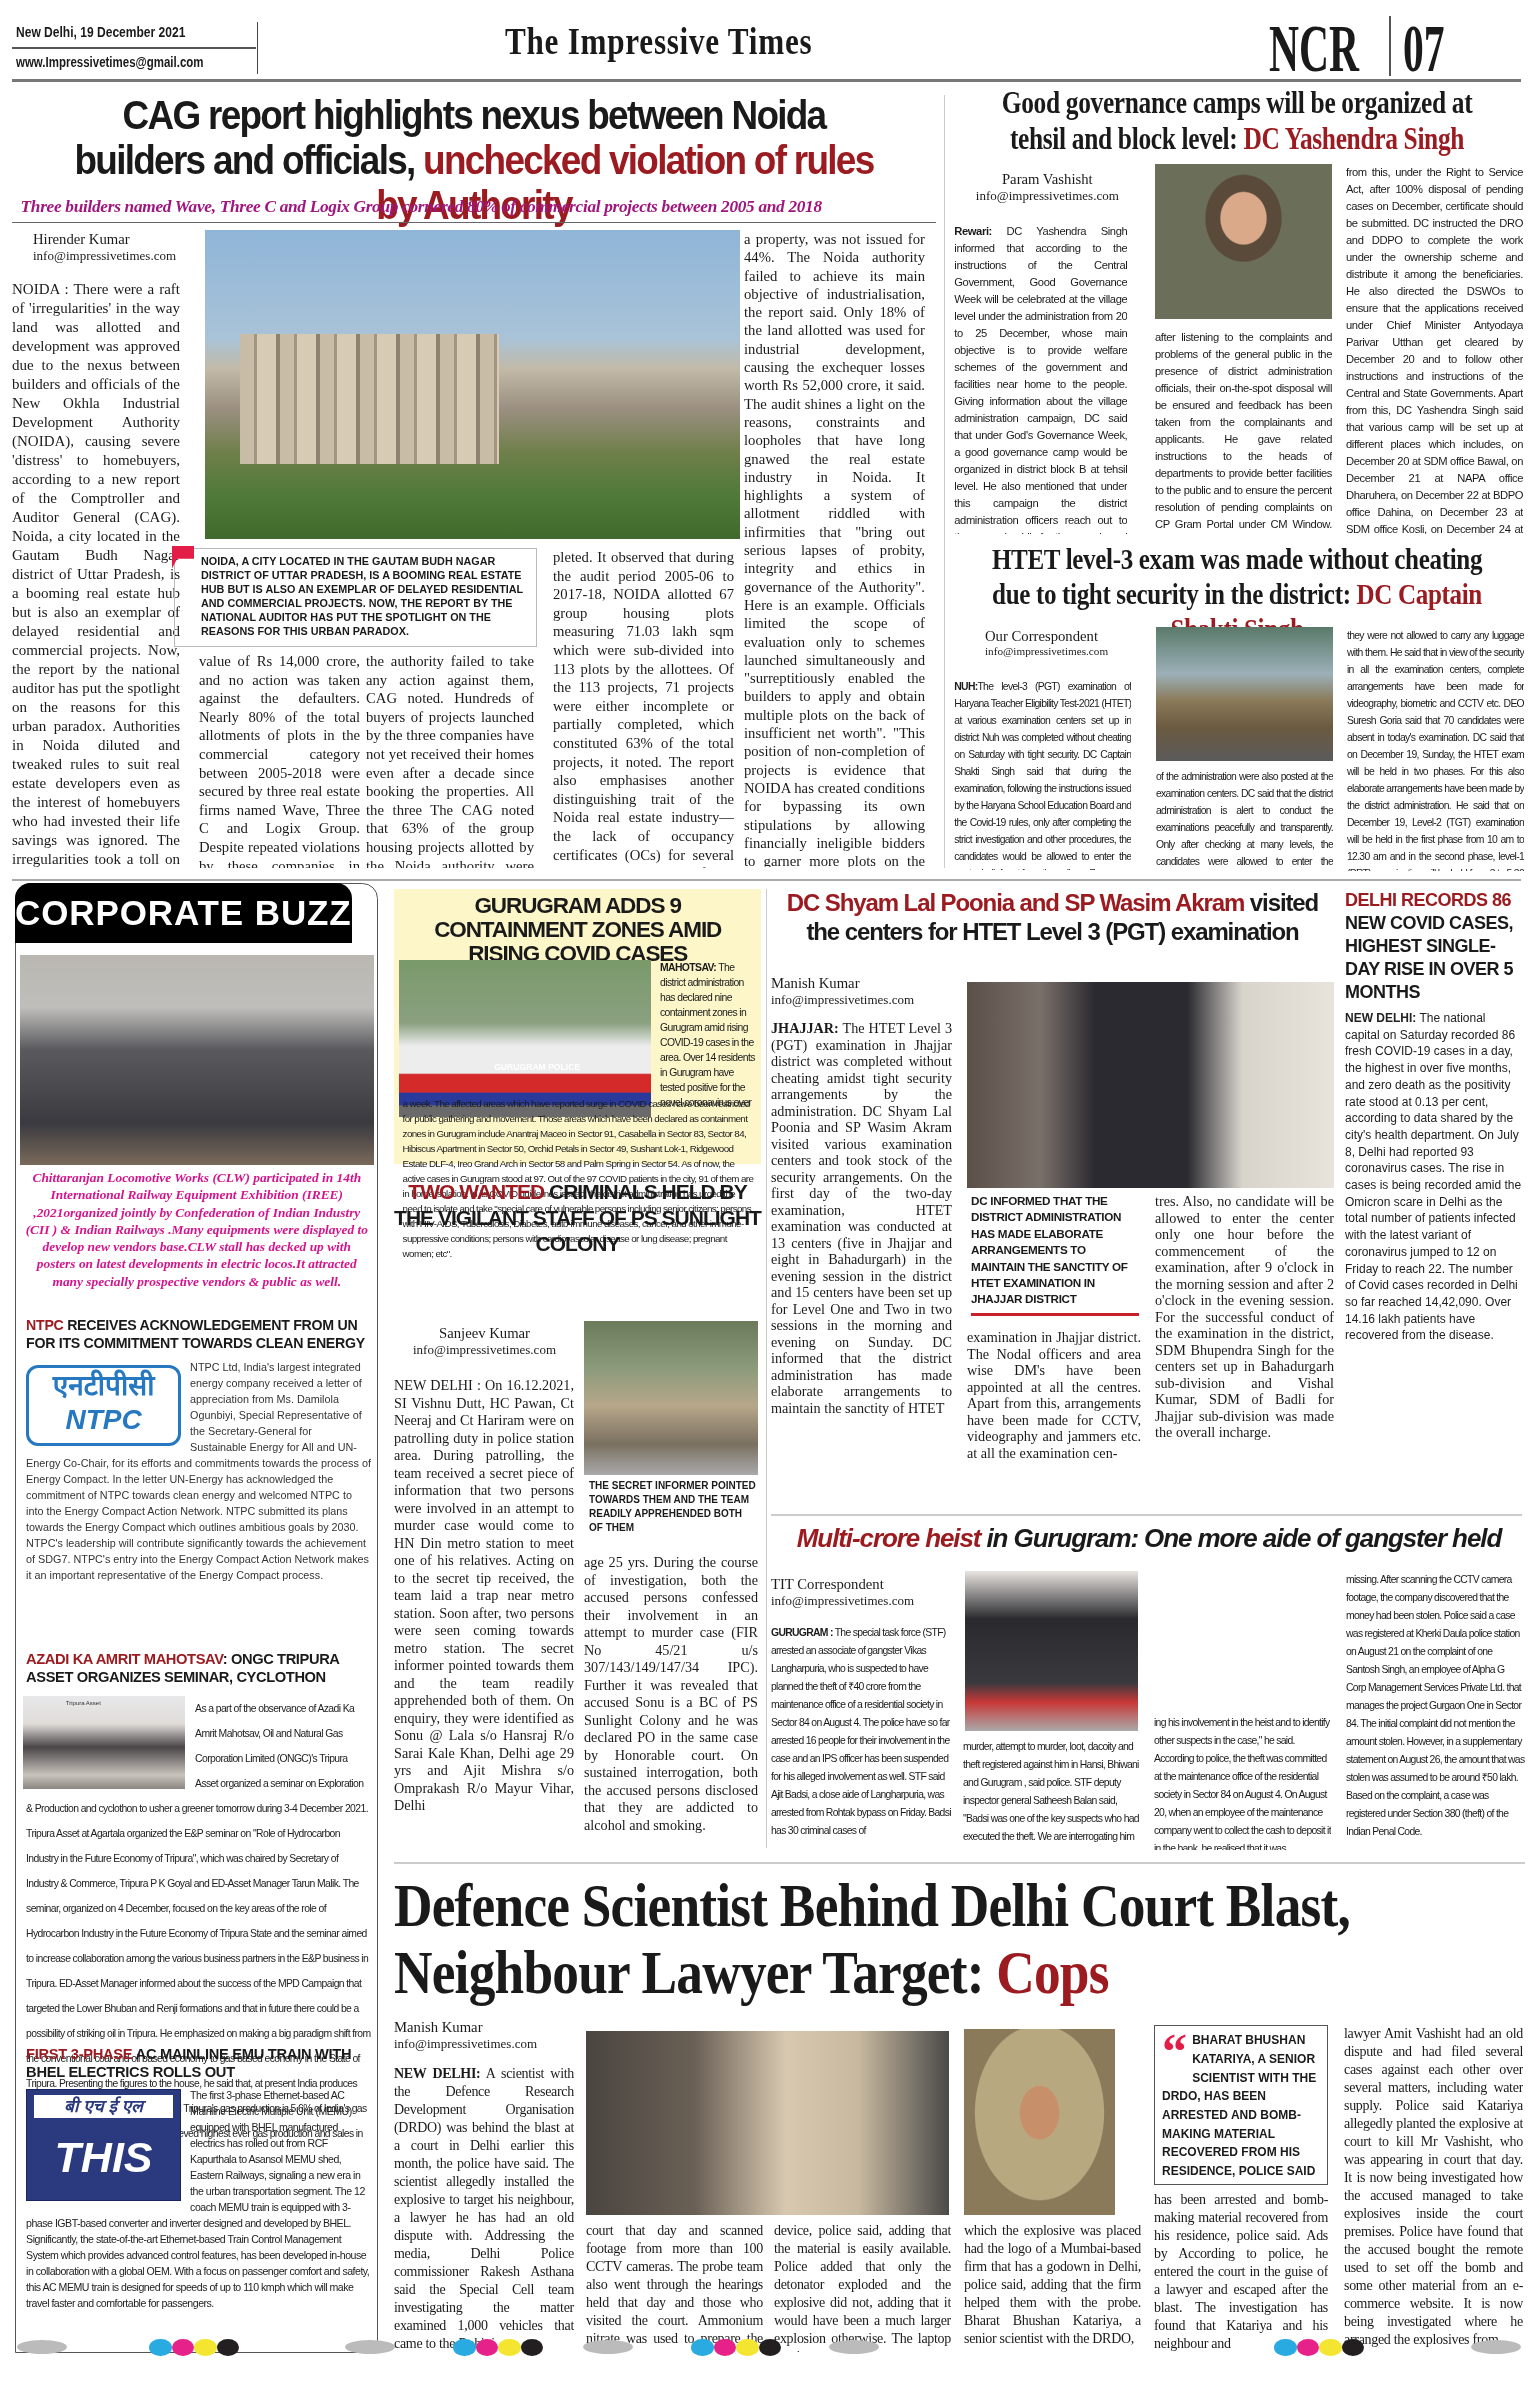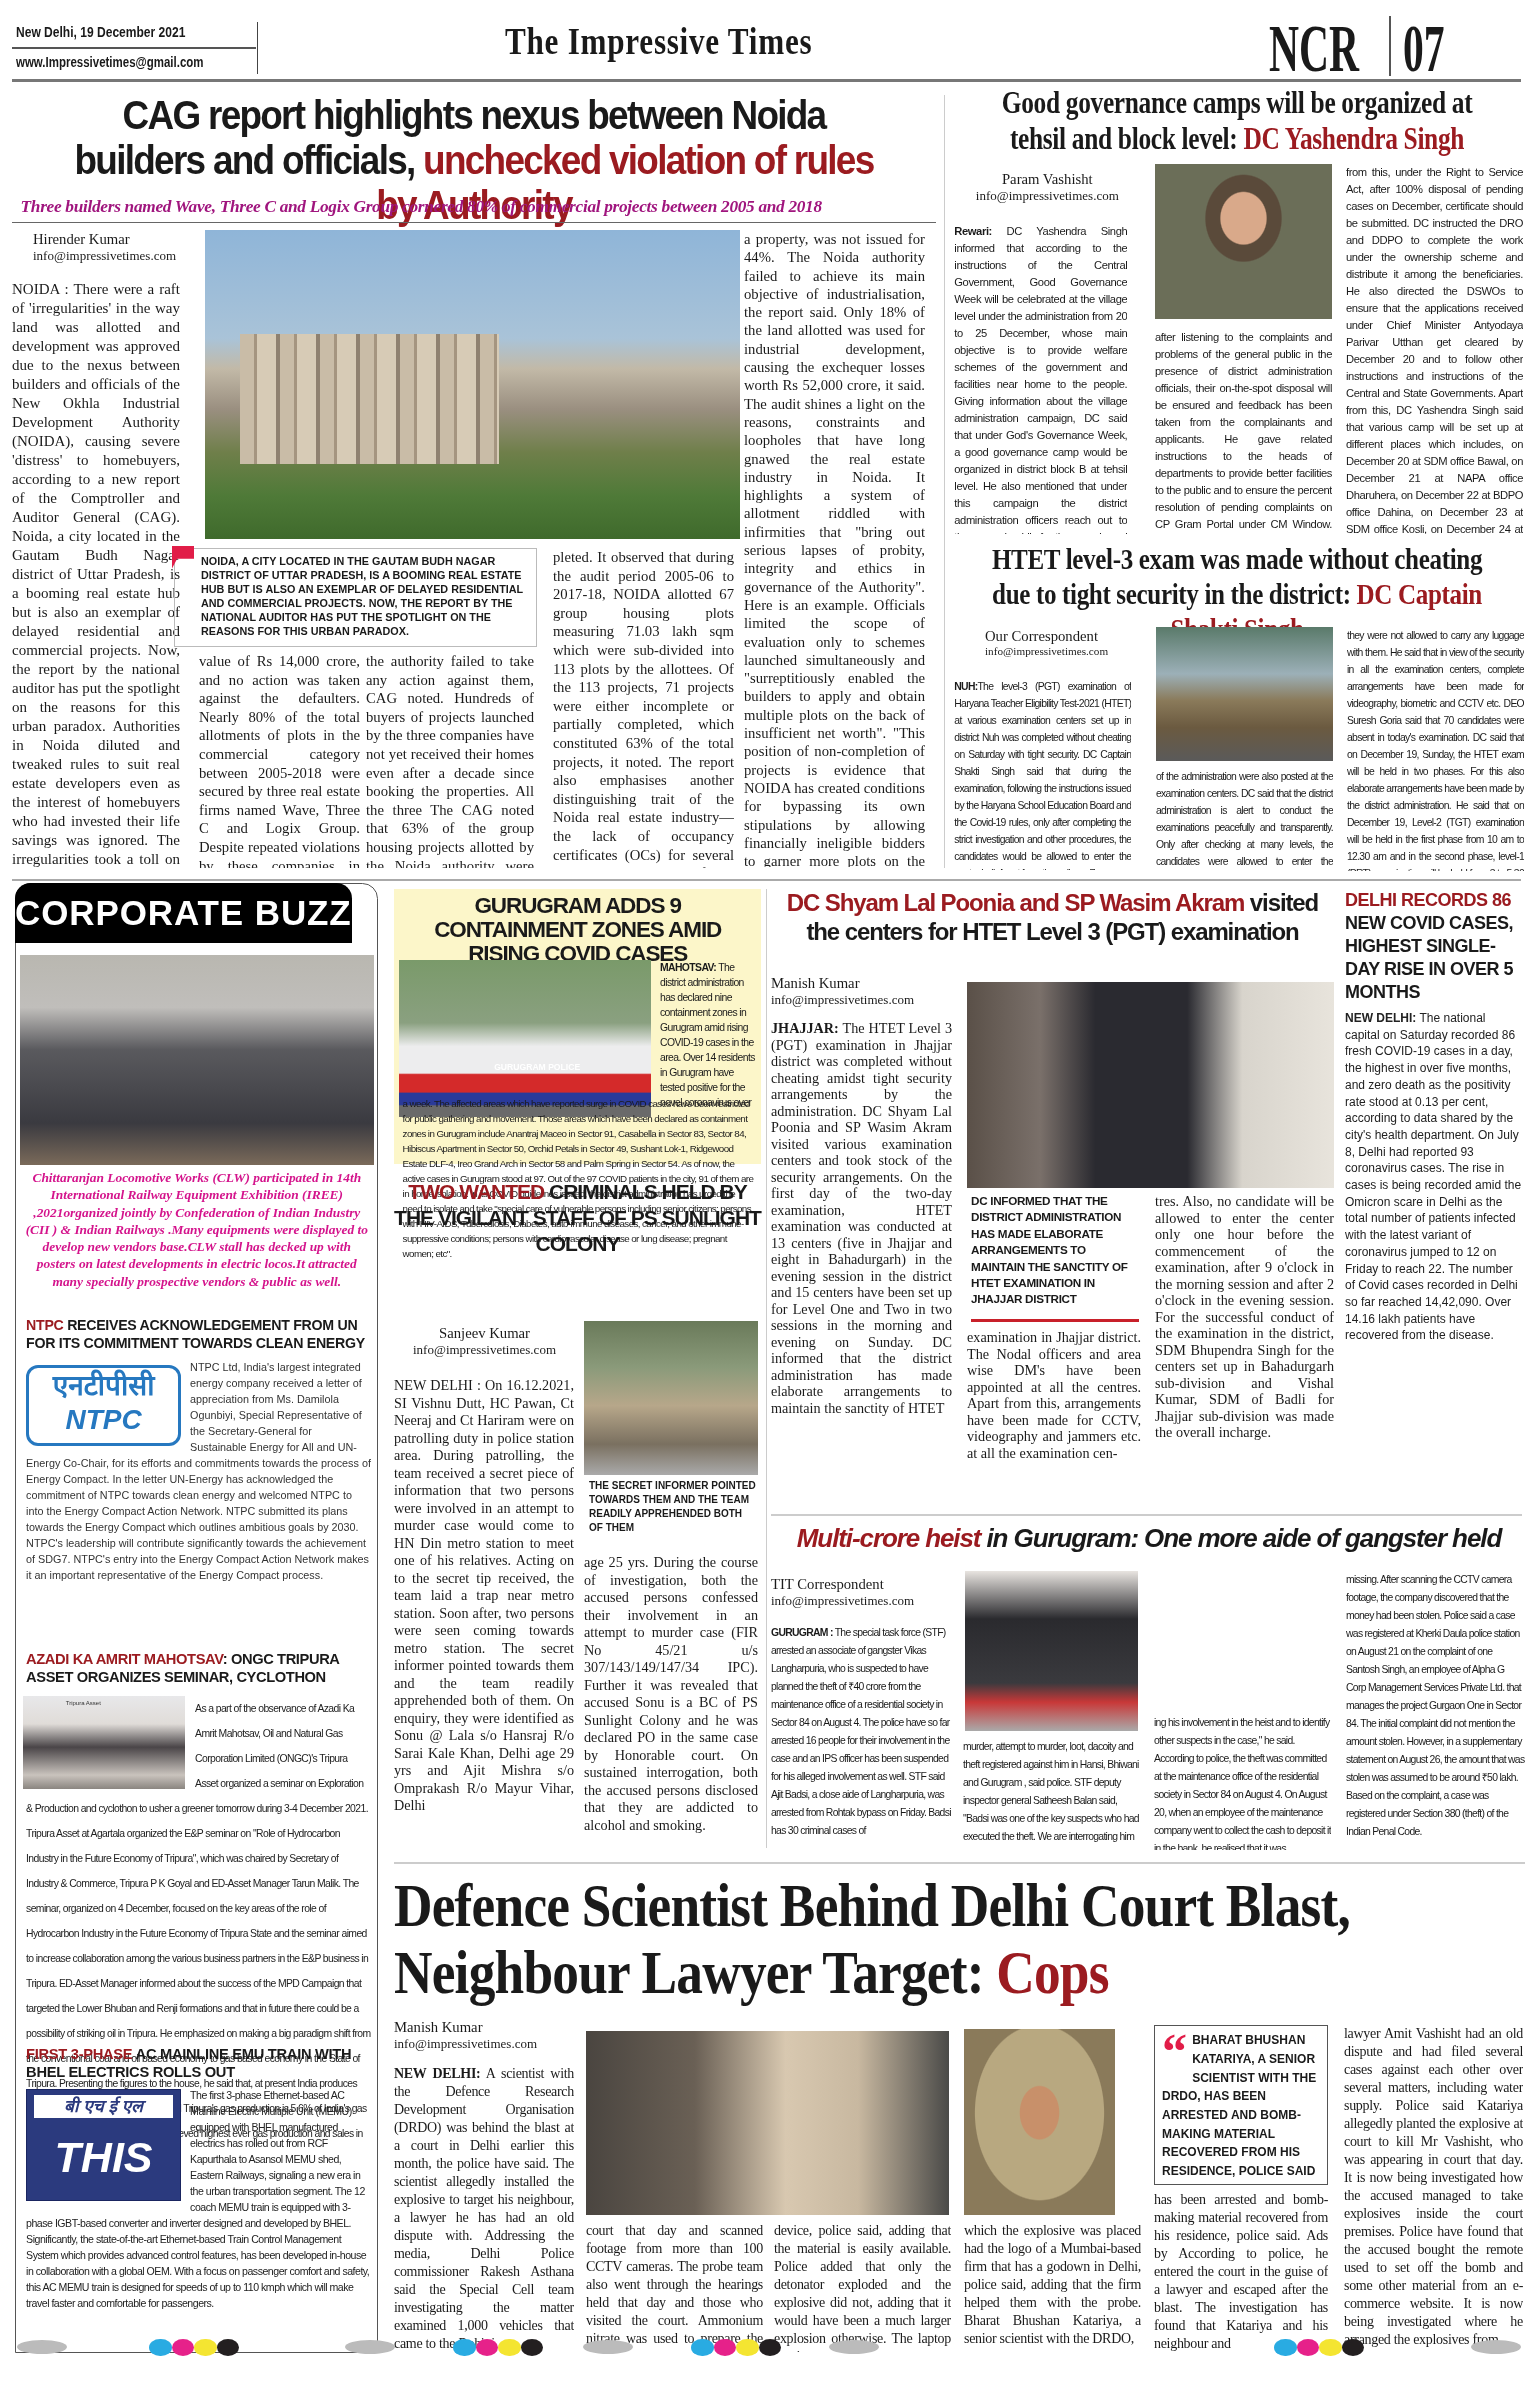--- a/index.html
+++ b/index.html
@@ -174,21 +174,21 @@
     <span class="red">DC Shyam Lal Poonia and SP Wasim Akram</span><span> visited the centers for HTET Level 3 (PGT) examination</span>
   </div>
   <div class="abs" style="left:0;top:86px">
     <div class="byline-name">Manish Kumar</div>
     <div class="byline-mail">info@impressivetimes.com</div>
   </div>
   <div class="abs body-text" style="left:0;top:131px;width:181px;height:473px;overflow:hidden;font-size:14.2px;line-height:16.5px">
     <b>JHAJJAR:</b> <span>The HTET Level 3 (PGT) examination in Jhajjar district was completed without cheating amidst tight security arrangements by the administration. DC Shyam Lal Poonia and SP Wasim Akram visited various examination centers and took stock of the security arrangements. On the first day of the two-day examination, HTET examination was conducted at 13 centers (five in Jhajjar and eight in Bahadurgarh) in the evening session in the district and 15 centers have been set up for Level One and Two in two sessions in the morning and evening on Sunday. DC informed that the district administration has made elaborate arrangements to maintain the sanctity of HTET</span>
   </div>
   <div class="abs photo" style="left:196px;top:93px;width:367px;height:206px;background:linear-gradient(90deg,#5a5048 0%,#7a706a 20%,#2a2a30 35%,#2a2a30 60%,#d8d4cc 75%,#e8e4dc 100%)"></div>
-  <div class="abs sans" style="left:200px;top:304px;width:168px;font-size:11.7px;line-height:16.4px;font-weight:bold;letter-spacing:-0.3px;padding-bottom:11px;border-bottom:3.5px solid #c8202a">DC INFORMED THAT THE DISTRICT ADMINISTRATION HAS MADE ELABORATE ARRANGEMENTS TO MAINTAIN THE SANCTITY OF HTET EXAMINATION IN JHAJJAR DISTRICT</div>
+  <div class="abs sans" style="left:200px;top:304px;width:168px;font-size:11.7px;line-height:16.4px;font-weight:bold;letter-spacing:-0.3px;padding-bottom:5px;border-bottom:3.5px solid #c8202a">DC INFORMED THAT THE DISTRICT ADMINISTRATION HAS MADE ELABORATE ARRANGEMENTS TO MAINTAIN THE SANCTITY OF HTET EXAMINATION IN JHAJJAR DISTRICT</div>
   <div class="abs body-text" style="left:196px;top:440px;width:174px;height:164px;overflow:hidden;font-size:14.2px;line-height:16.5px">examination in Jhajjar district. The Nodal officers and area wise DM's have been appointed at all the centres. Apart from this, arrangements have been made for CCTV, videography and jammers etc. at all the examination cen-</div>
   <div class="abs body-text" style="left:384px;top:304px;width:179px;height:301px;overflow:hidden;font-size:14.2px;line-height:16.5px">tres. Also, no candidate will be allowed to enter the center only one hour before the commencement of the examination, after 9 o'clock in the morning session and after 2 o'clock in the evening session. For the successful conduct of the examination in the district, SDM Bhupendra Singh for the centers set up in Bahadurgarh sub-division and Vishal Kumar, SDM of Badli for Jhajjar sub-division was made the overall incharge.</div>
 </div>
 
 <div class="abs" style="left:1345px;top:889px;width:181px;height:604px">
   <div class="abs sans" style="left:0;top:0;width:181px;font-size:18px;line-height:23px;font-weight:bold;letter-spacing:-0.5px">
     <div class="red">DELHI RECORDS 86</div>
     <div>NEW COVID CASES, HIGHEST SINGLE-DAY RISE IN OVER 5 MONTHS</div>
   </div>
   <div class="abs sans" style="left:0;top:121px;width:177px;font-size:12px;line-height:16.7px;color:#222">

